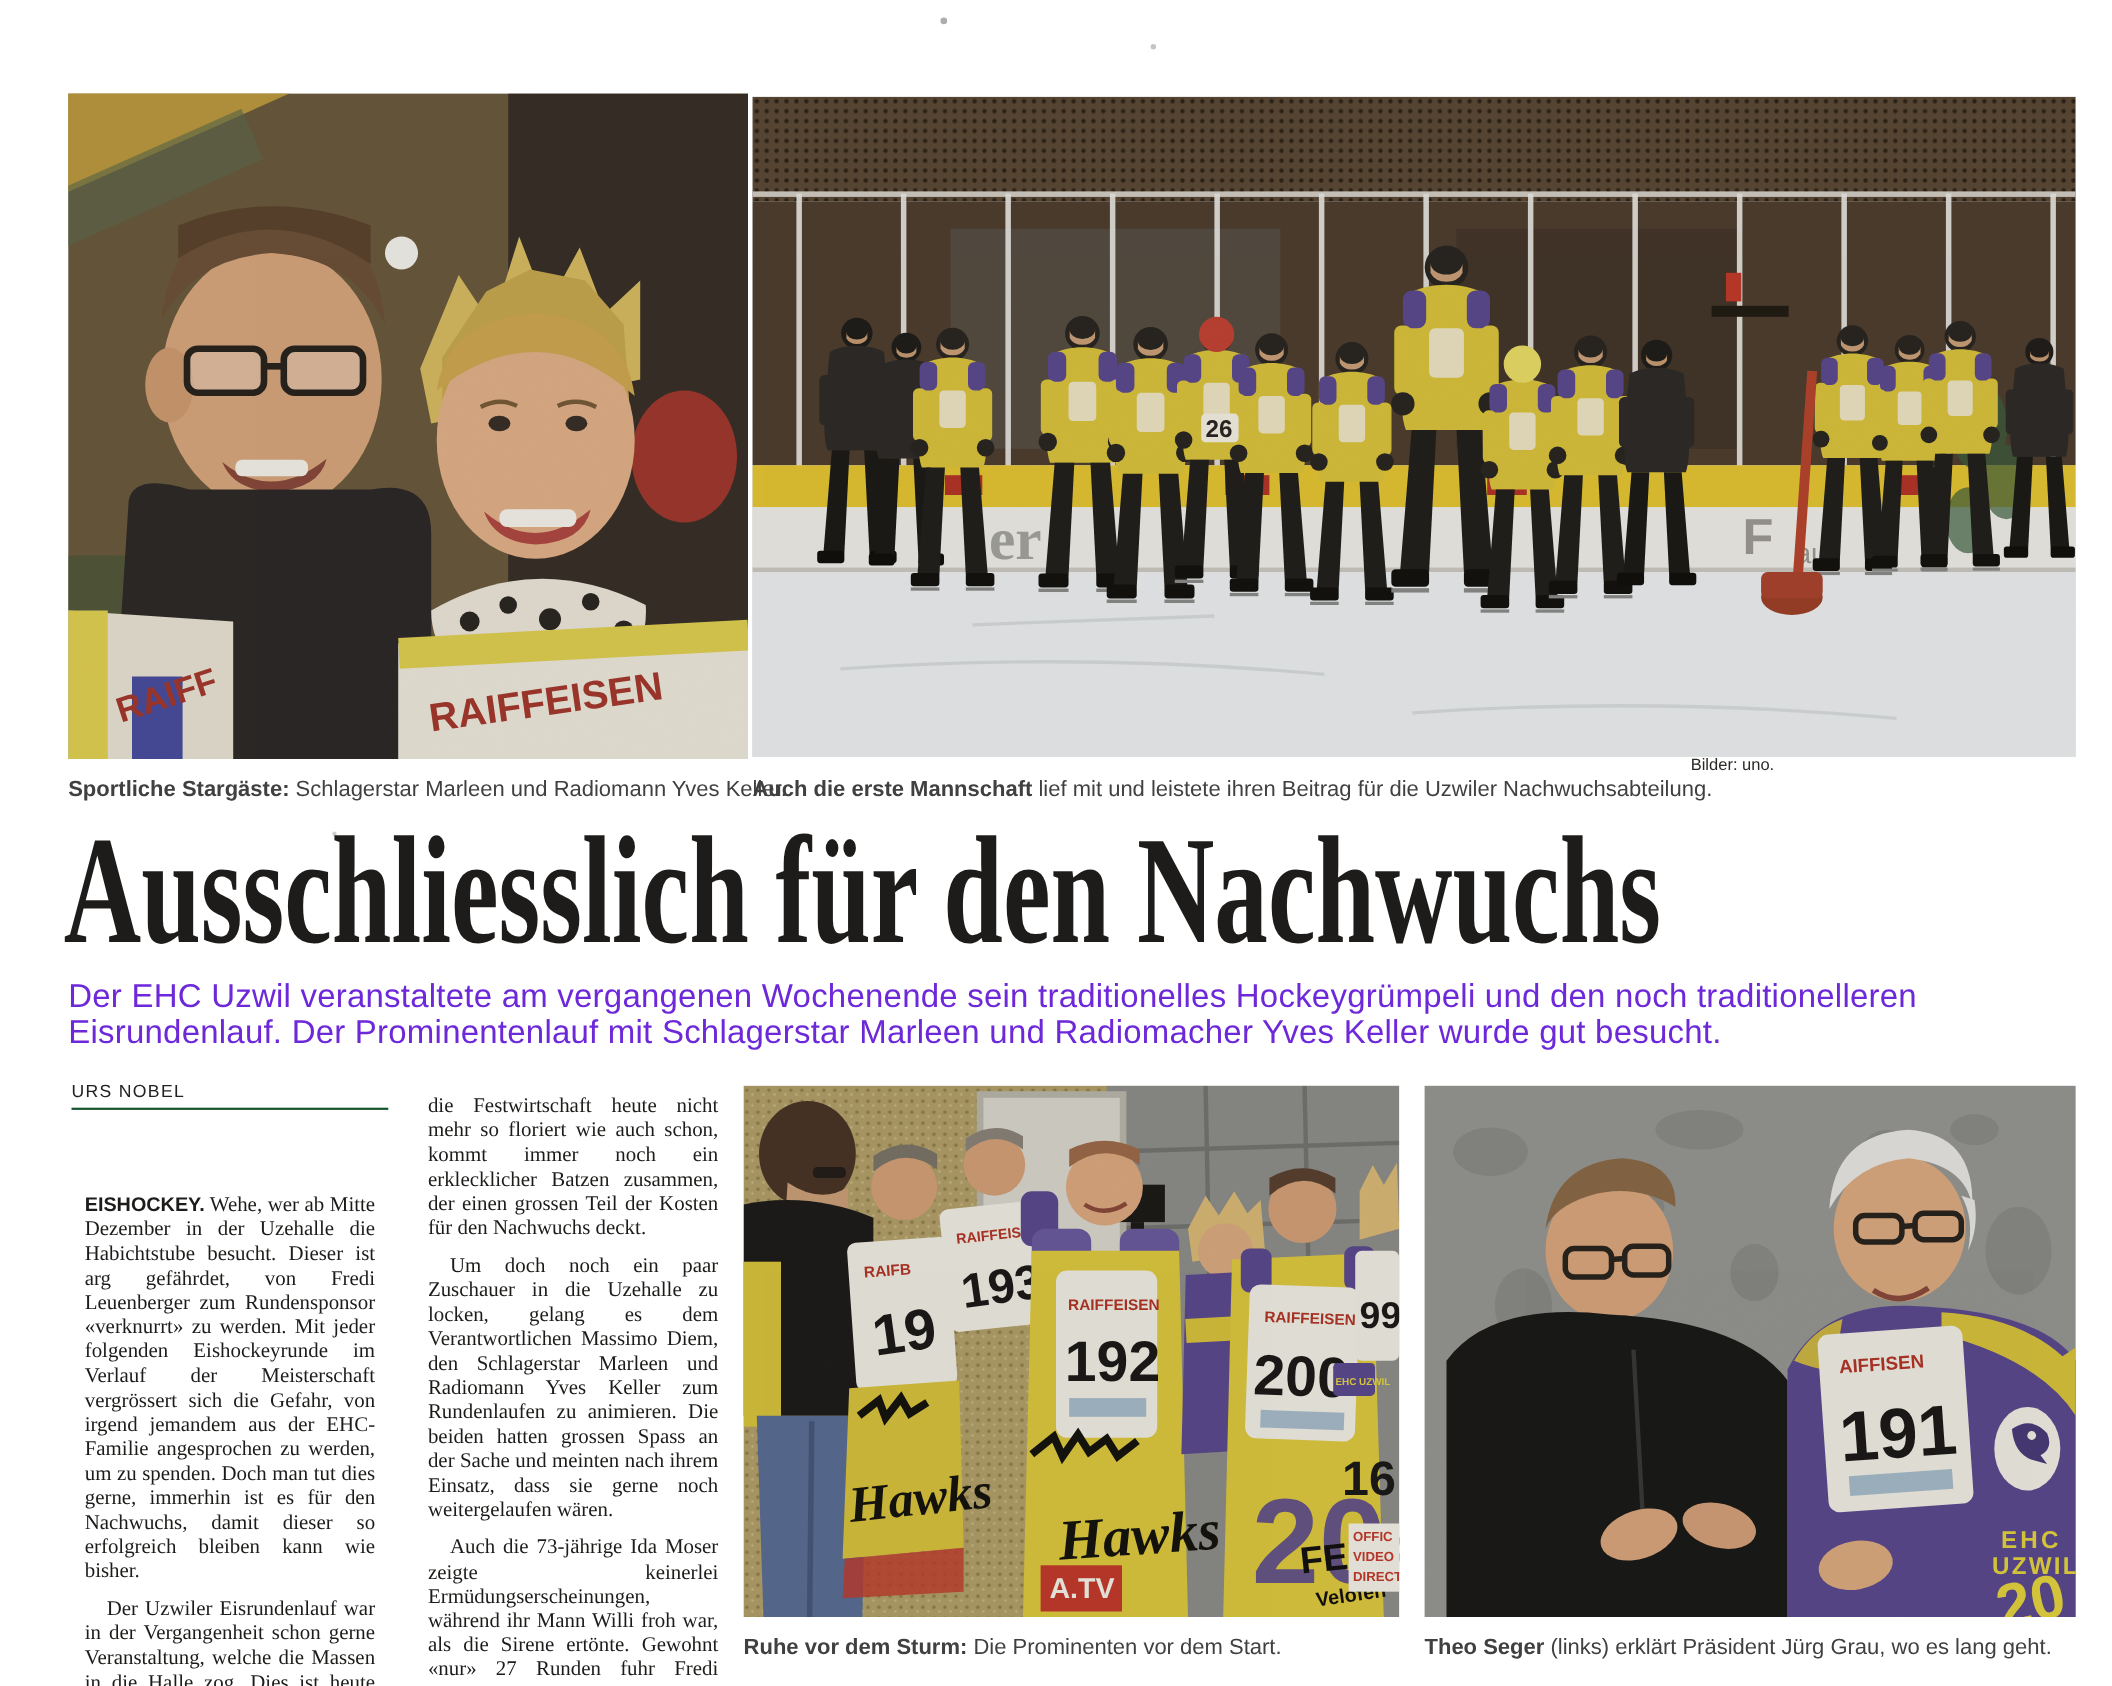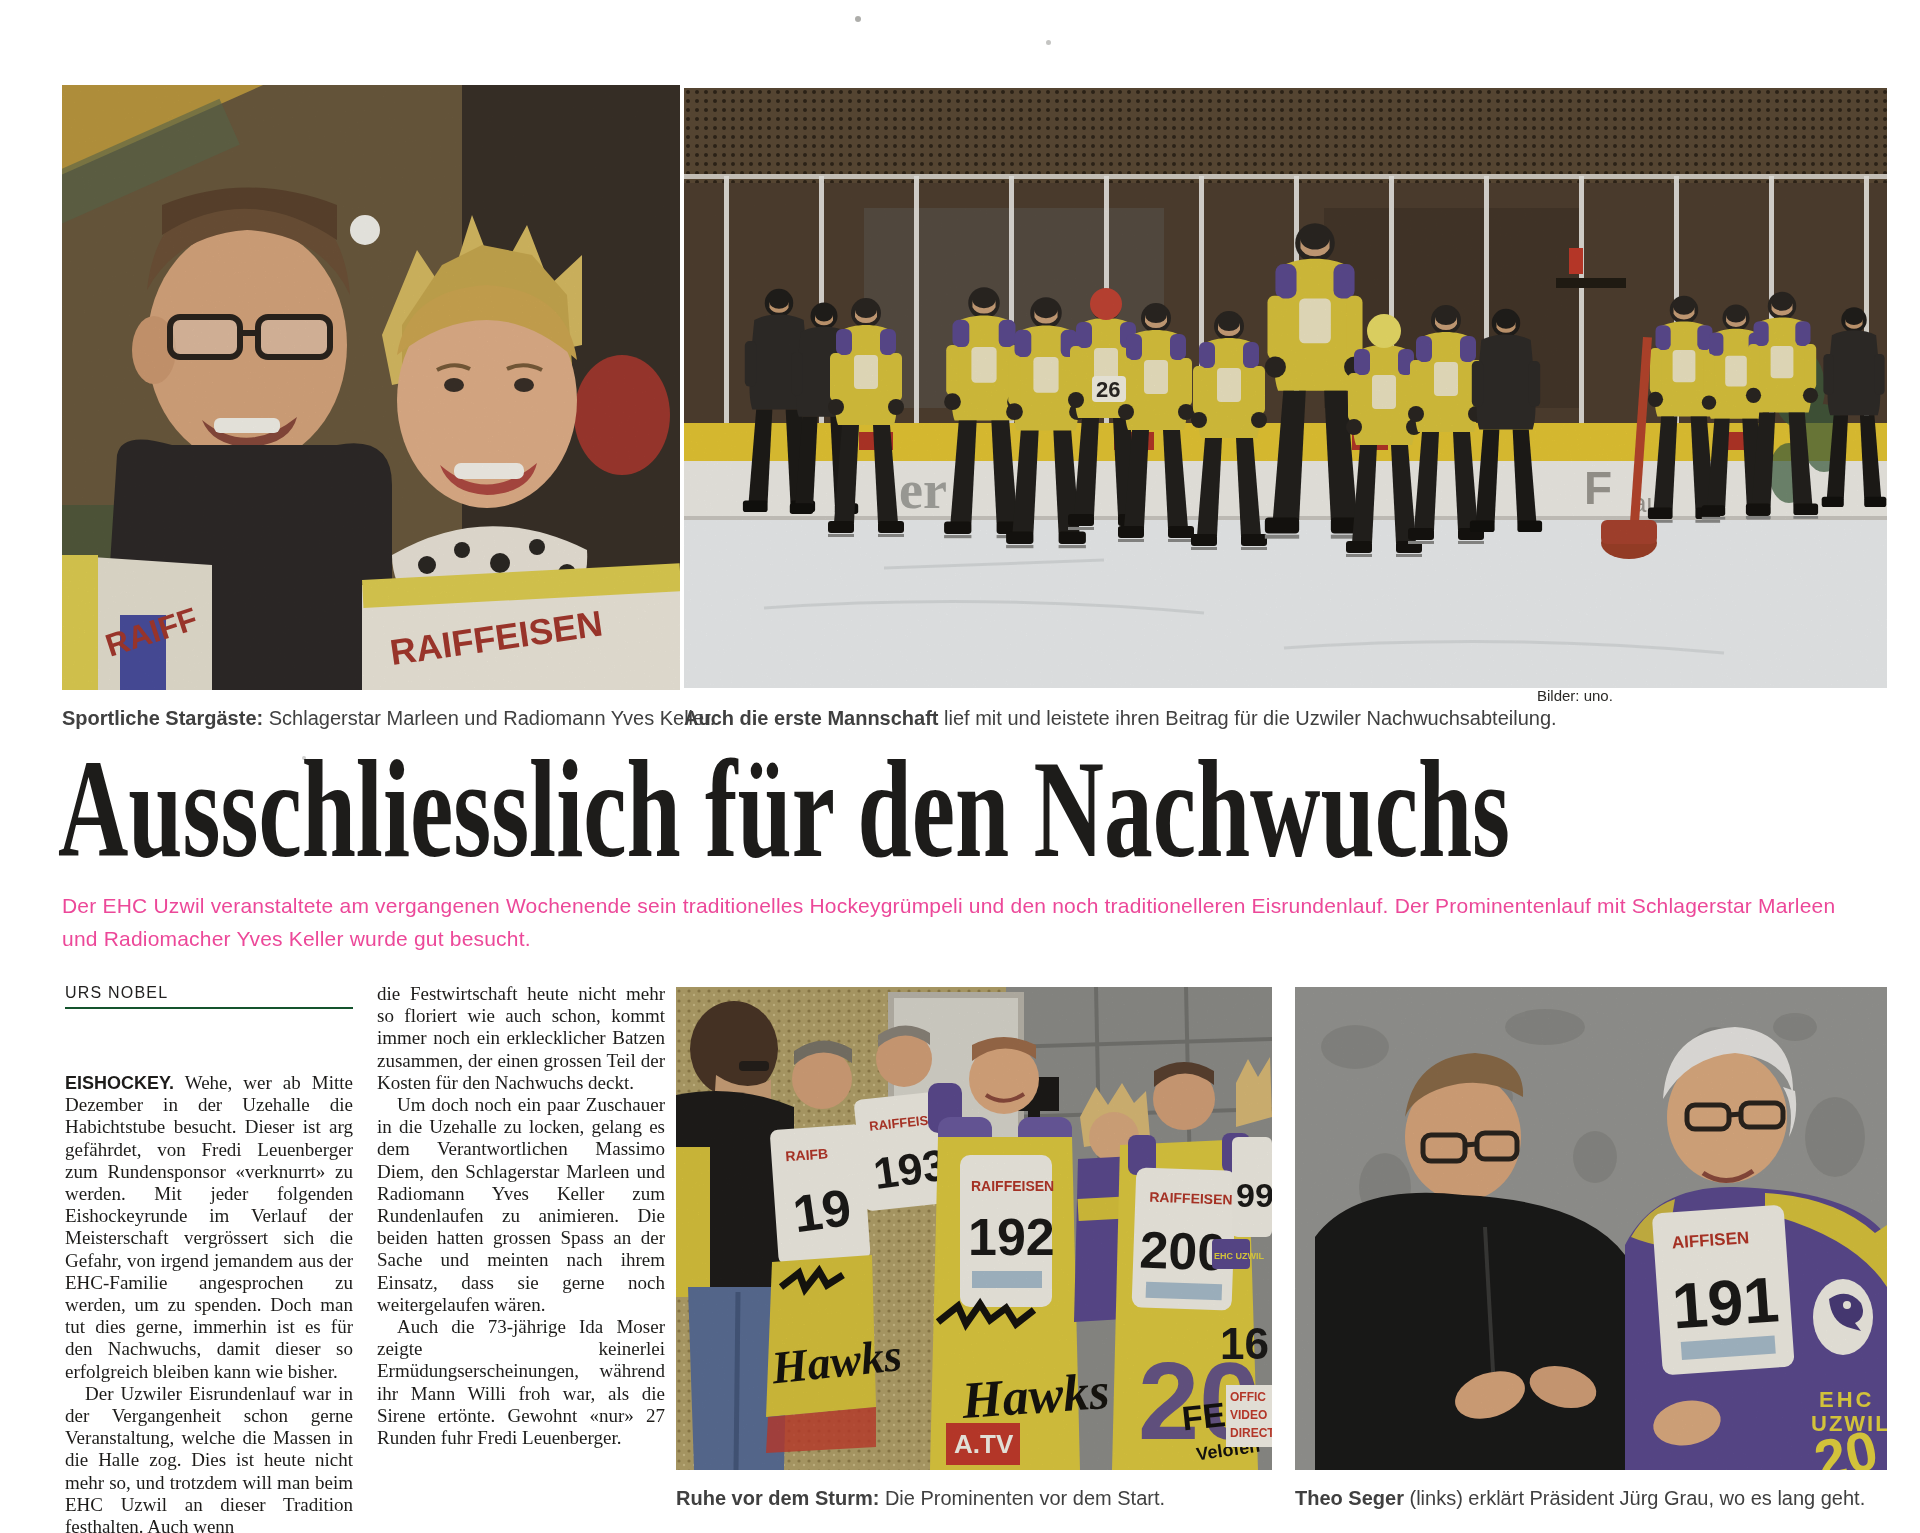--- a/index.html
+++ b/index.html
@@ -9,28 +9,28 @@
   .speck{position:absolute;border-radius:50%;background:#8a8a86;}
   svg text{user-select:none;}
   
   .caption{font-size:20px;line-height:24px;color:#404040;white-space:nowrap;
            font-family:"Liberation Sans",sans-serif;}
   .caption b{font-weight:bold;}
   .credit{font-size:15px;font-weight:normal;color:#2a2926;}
   
   .headline-svg{display:block;}
   
-  .lede{font-size:21px;line-height:33px;color:#ec4899;letter-spacing:0.2px;}
+  .lede{font-size:30px;line-height:33px;color:#6d28d9;letter-spacing:0.2px;}
   
   .byline{font-size:16px;letter-spacing:1.2px;color:#222120;border-bottom:2px solid #14532d;
           padding-bottom:5px;width:288px;}
   
   .col{width:288px;font-family:"Liberation Serif",serif;font-size:19px;line-height:22.2px;
        color:#1d1c1a;text-align:justify;}
-  .col p{margin:0;}
+  .col p{margin:12px;}
   .col p.indent{text-indent:20px;}
   .kicker{font-family:"Liberation Sans",sans-serif;font-weight:bold;font-size:18px;}
   .photo{display:block;background:#ddd;}
 </style>
 </head>
 <body>
 
 <div class="page">
 
   <div class="speck" style="left:855px;top:16px;width:6px;height:6px;opacity:.7"></div>

